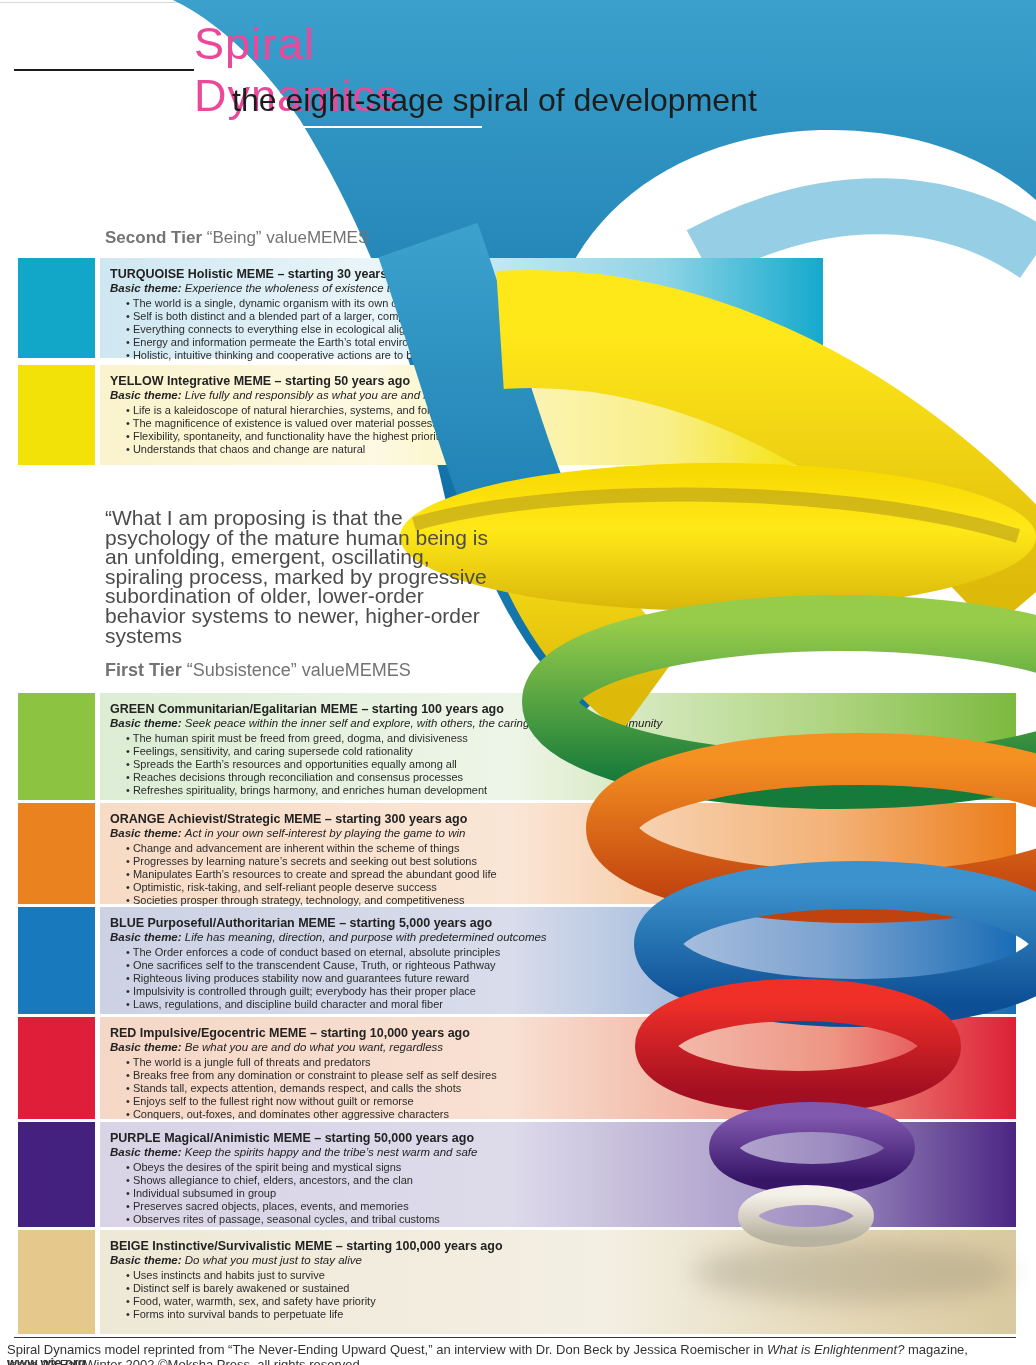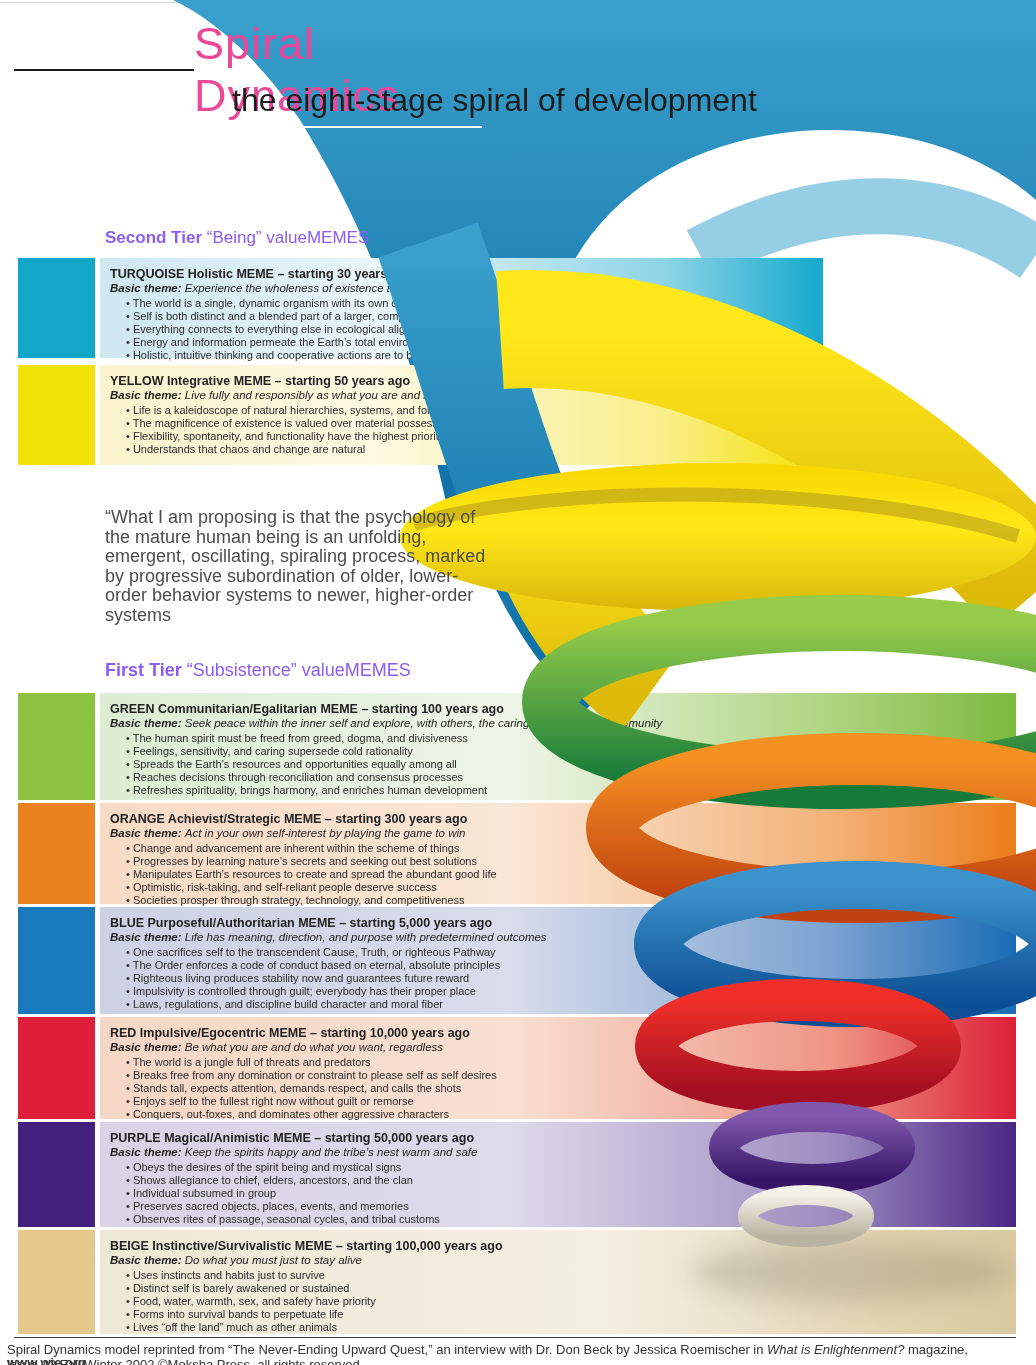--- a/index.html
+++ b/index.html
@@ -9,27 +9,27 @@
   #spiral-back{z-index:0;}
   .band{position:absolute;z-index:1;}
   #spiral-front{z-index:2;}
 
   
   #title-rule-left{position:absolute;left:14px;top:69px;width:180px;height:2px;background:#1c1c1c;z-index:3;}
   #page-title{position:absolute;left:192px;top:18px;z-index:3;color:#ec4899;font-size:45px;font-weight:400;
               letter-spacing:1px;border-bottom:2px solid #fff;padding:0 6px 4px 2px;width:282px;}
   #page-subtitle{position:absolute;left:232px;top:82px;z-index:3;color:#1d1d1d;font-size:32px;font-weight:400;}
 
-  .tier-heading{position:absolute;left:105px;z-index:3;color:#8b5cf6;}
+  .tier-heading{position:absolute;left:105px;z-index:3;color:#737373;}
   #second-tier{top:228px;font-size:17px;}
   #first-tier{top:660px;font-size:18px;}
   .tier-heading b{font-weight:700;}
 
   #quote{position:absolute;left:105px;top:508px;width:392px;z-index:3;
-         font-size:18px;line-height:19.6px;color:#4c4c4c;}
+         font-size:21px;line-height:19.6px;color:#4c4c4c;}
 
   
   .band .swatch{position:absolute;left:18px;top:0;width:77px;height:100%;}
   .band .content{position:absolute;left:100px;top:0;height:100%;}
   .band h3{margin:0;padding:9px 0 0 10px;font-size:12.5px;line-height:15px;font-weight:700;color:#222;}
   .band p.theme{margin:0;padding:0 0 0 10px;font-size:11.5px;line-height:13px;color:#222;}
   .band p.theme i{font-style:italic;}
   .band p.theme .lbl{font-weight:700;}
   .band ul{margin:2px 0 0 26px;padding:0;list-style:none;}
   .band li{font-size:11px;line-height:13px;color:#2b2b2b;}
@@ -143,22 +143,22 @@
       </ul>
     </div>
   </section>
 
   <section class="band b-blue">
     <div class="swatch"></div>
     <div class="content">
       <h3>BLUE Purposeful/Authoritarian MEME – starting 5,000 years ago</h3>
       <p class="theme"><i class="lbl">Basic theme:</i> <i>Life has meaning, direction, and purpose with predetermined outcomes</i></p>
       <ul>
+        <li>The Order enforces a code of conduct based on eternal, absolute principles</li>
         <li>One sacrifices self to the transcendent Cause, Truth, or righteous Pathway</li>
-        <li>The Order enforces a code of conduct based on eternal, absolute principles</li>
         <li>Righteous living produces stability now and guarantees future reward</li>
         <li>Impulsivity is controlled through guilt; everybody has their proper place</li>
         <li>Laws, regulations, and discipline build character and moral fiber</li>
       </ul>
     </div>
   </section>
 
   <section class="band b-red">
     <div class="swatch"></div>
     <div class="content">
@@ -192,21 +192,20 @@
   <section class="band b-beige">
     <div class="swatch"></div>
     <div class="content">
       <h3>BEIGE Instinctive/Survivalistic MEME – starting 100,000 years ago</h3>
       <p class="theme"><i class="lbl">Basic theme:</i> <i>Do what you must just to stay alive</i></p>
       <ul>
         <li>Uses instincts and habits just to survive</li>
         <li>Distinct self is barely awakened or sustained</li>
         <li>Food, water, warmth, sex, and safety have priority</li>
         <li>Forms into survival bands to perpetuate life</li>
-        <li>Lives “off the land” much as other animals</li>
       </ul>
     </div>
   </section>
 
   <svg id="spiral-front" class="layer" width="1036" height="1365" viewBox="0 0 1036 1365">
     <defs>
       <linearGradient id="gBlue2" x1="0" y1="0" x2="0" y2="1">
         <stop offset="0" stop-color="#3ba0cc"></stop>
           <stop offset="1" stop-color="#0e6fa6"></stop>
       </linearGradient>

